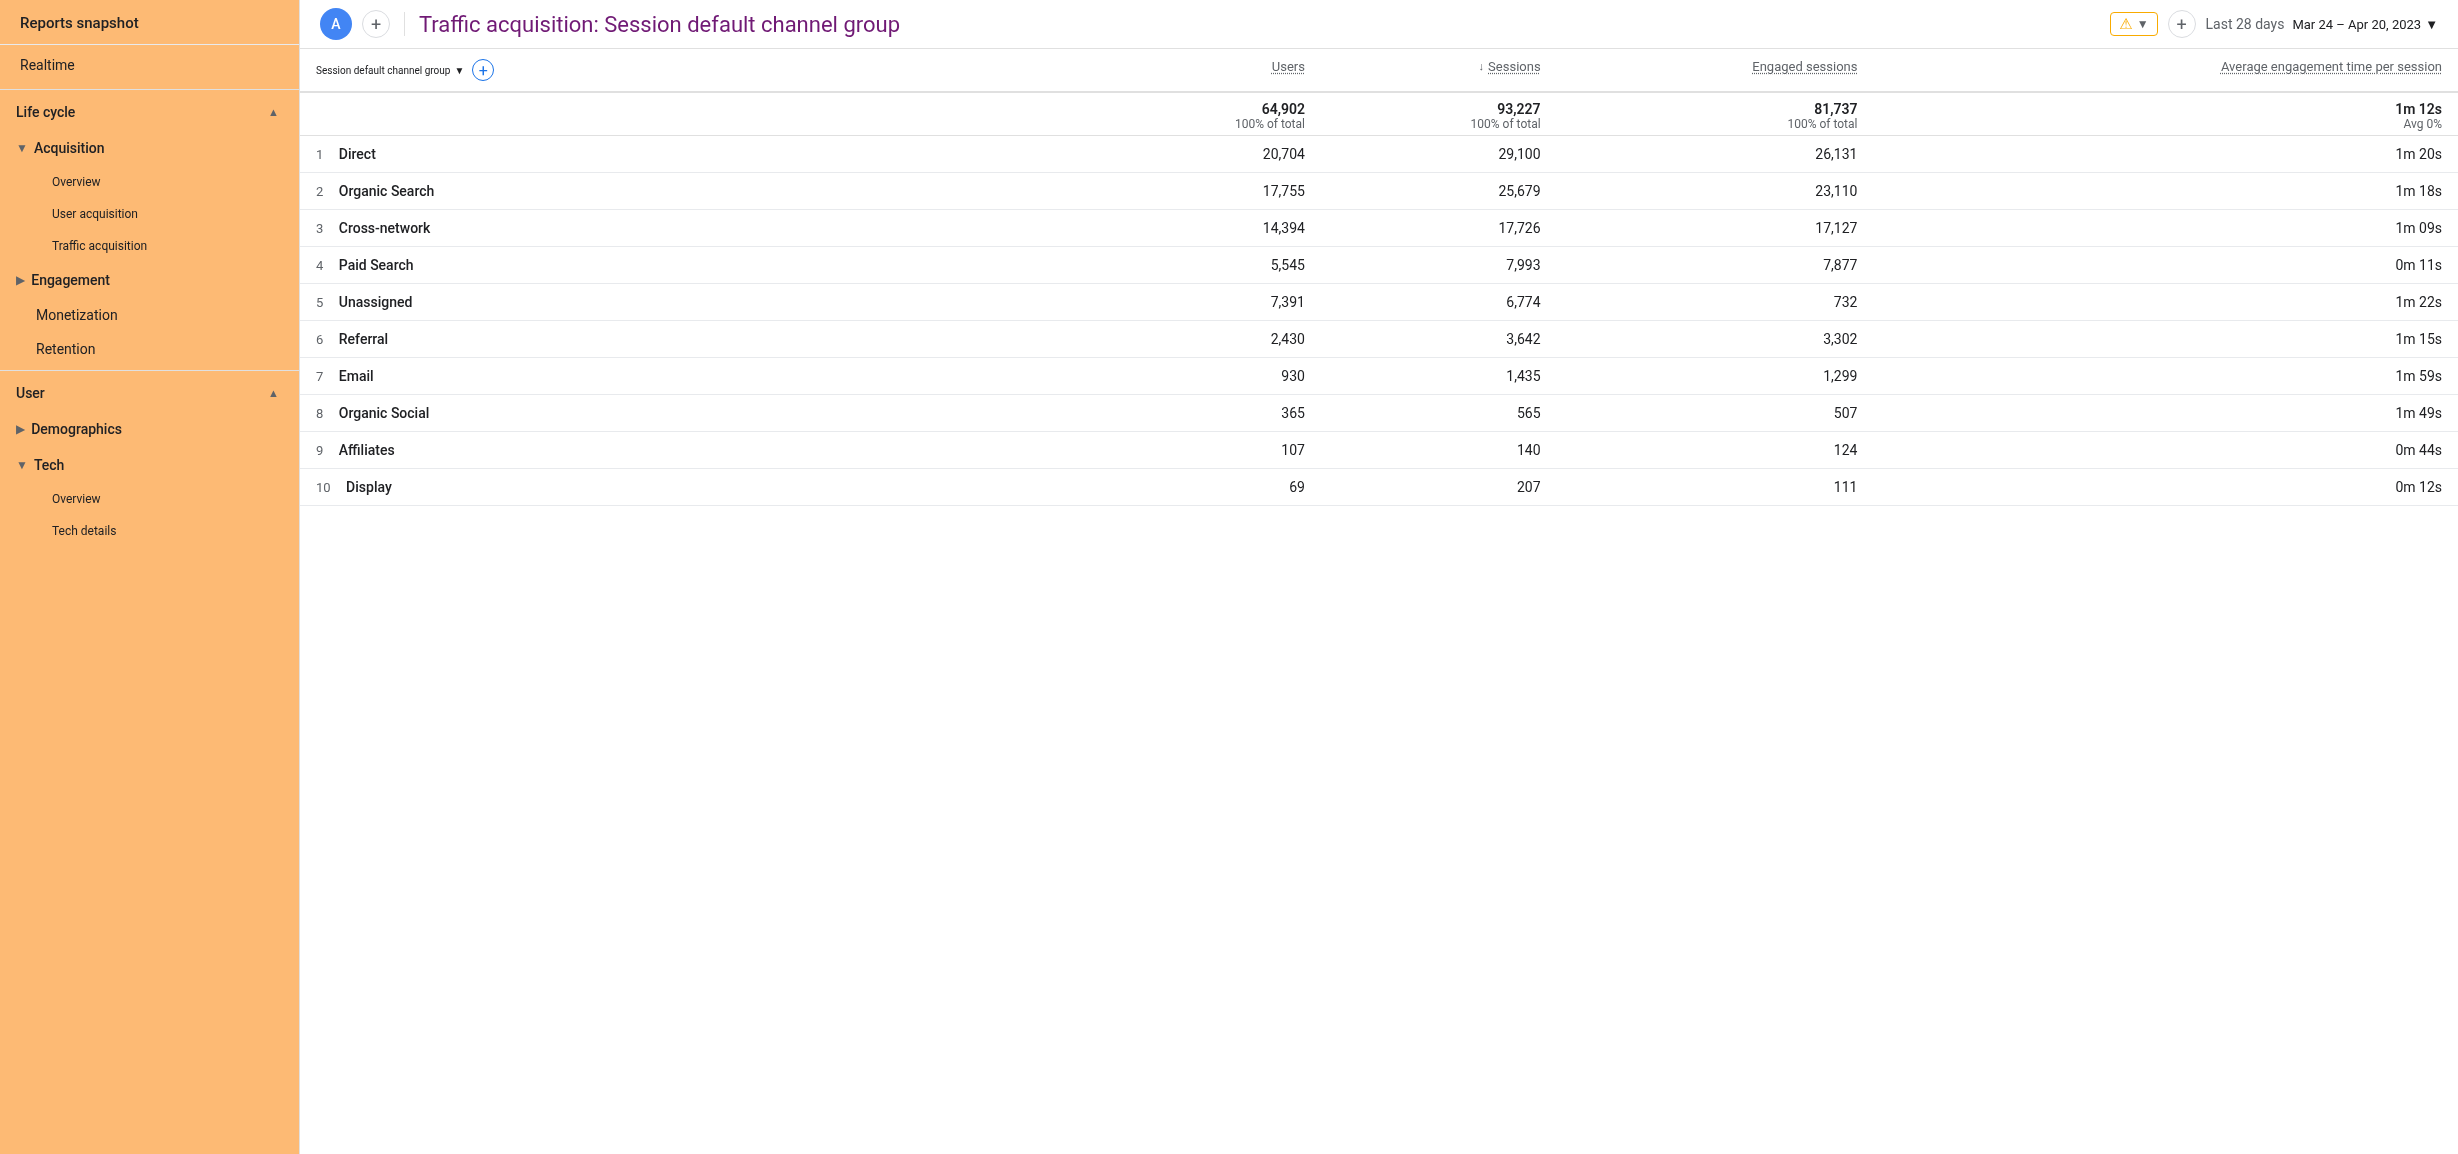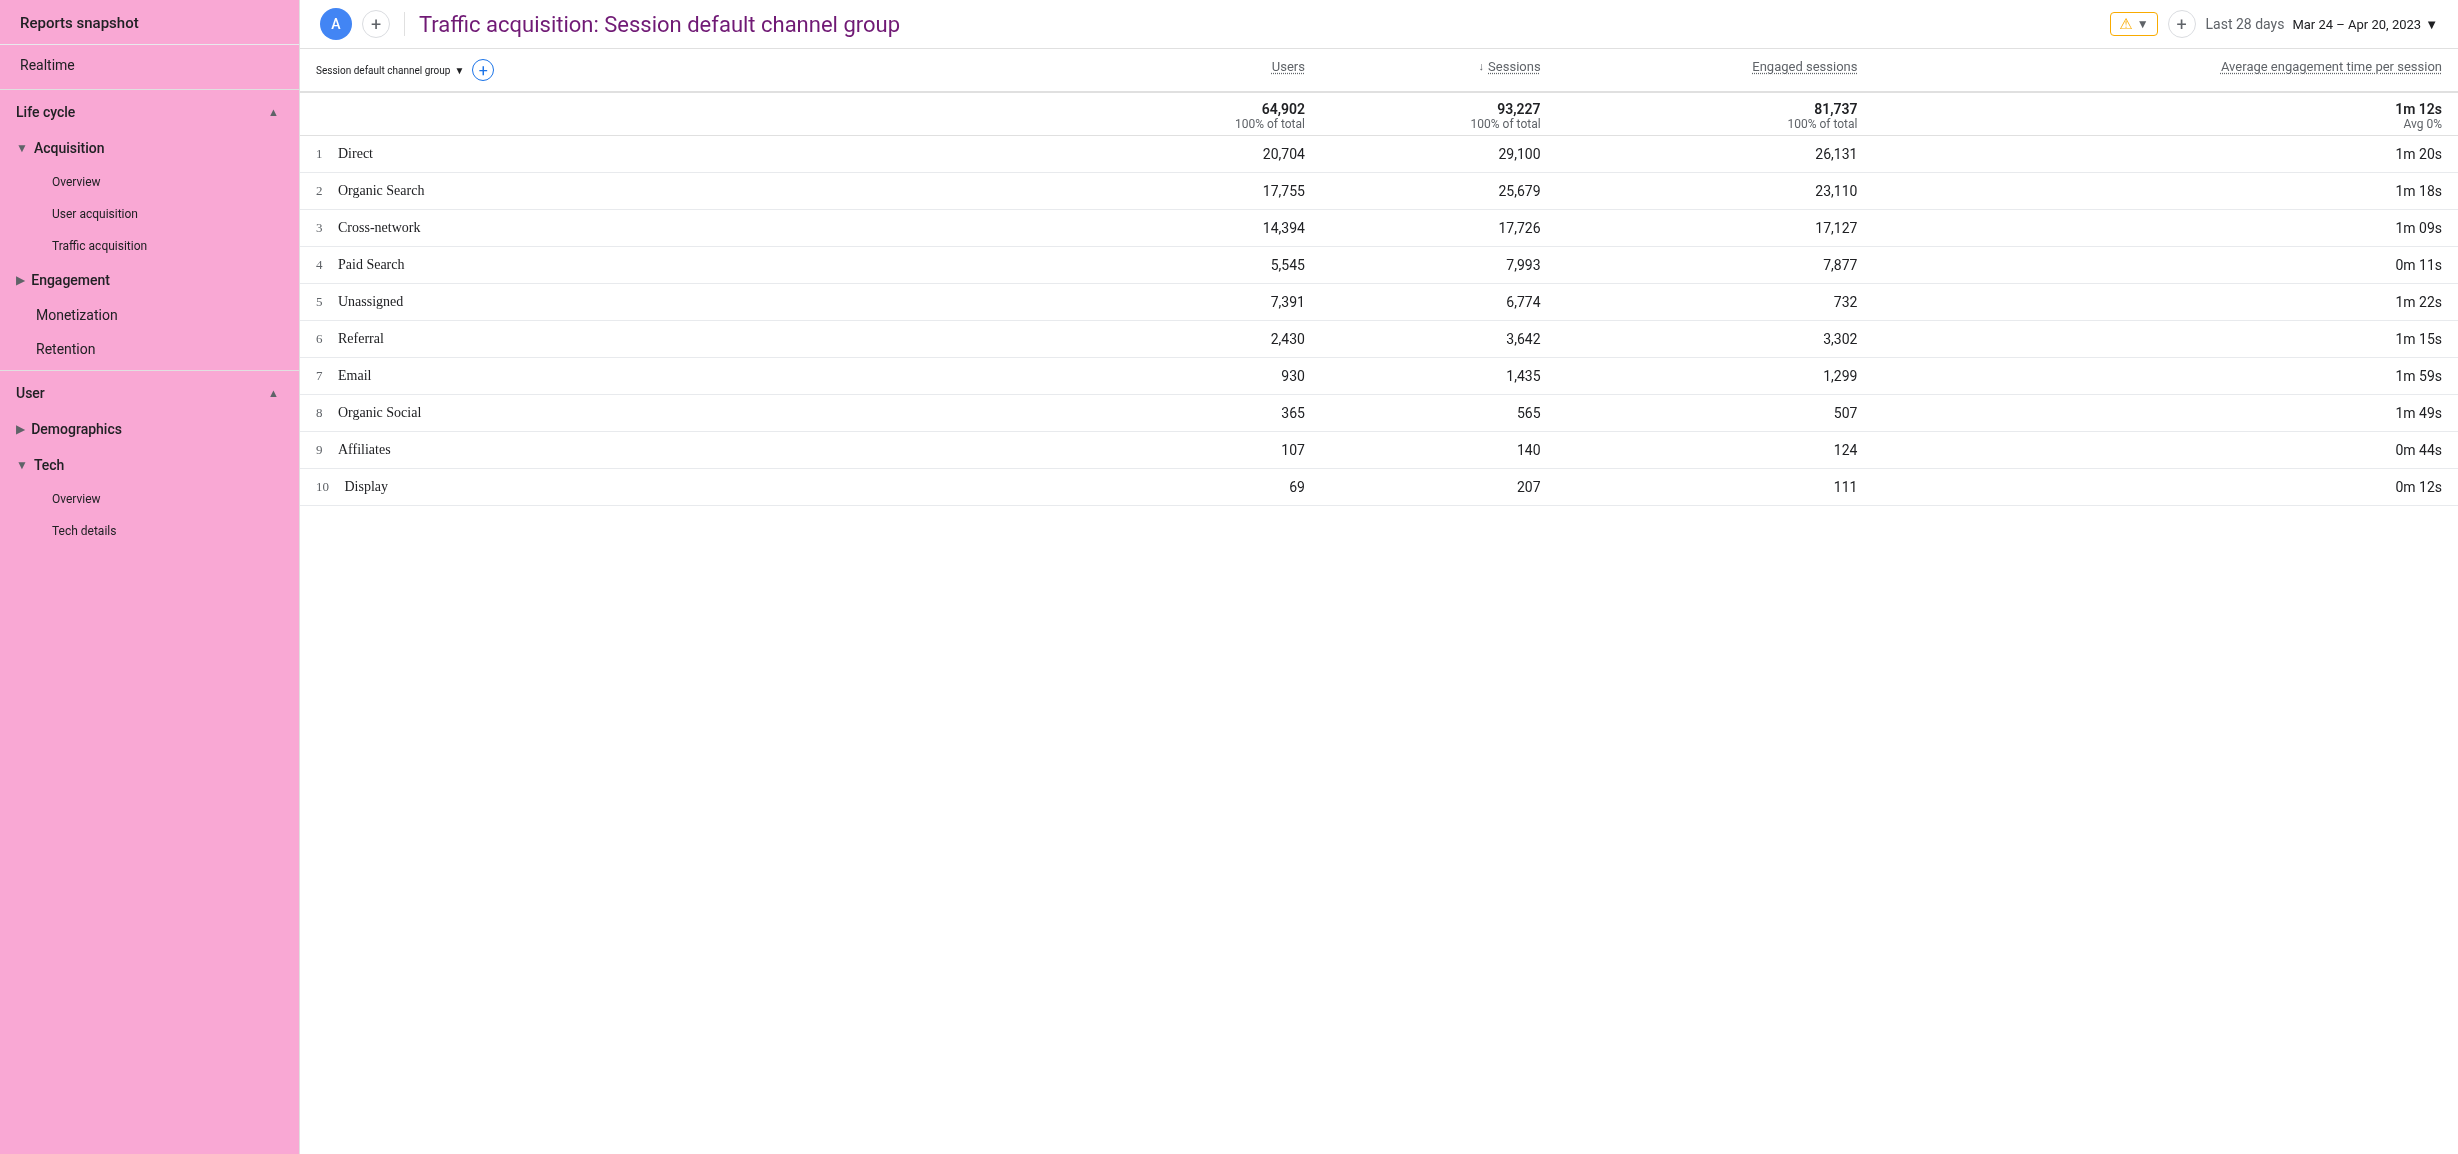--- a/index.html
+++ b/index.html
@@ -2,21 +2,21 @@
 <html><head>
   <meta charset="utf-8">
   <style>
     * { box-sizing: border-box; margin: 0; padding: 0; }
     body { font-family: 'Google Sans', Roboto, Arial, sans-serif; font-size: 14px; background: #fff; color: #202124; display: flex; height: 100vh; overflow: hidden; }
 
     
     .sidebar {
       width: 300px;
       min-width: 300px;
-      background: #f9a8d4;
+      background: #fdba74;
       border-right: 1px solid #e0e0e0;
       overflow-y: auto;
       padding-bottom: 20px;
     }
     .sidebar-reports-snapshot {
       padding: 14px 20px 12px 20px;
       font-size: 15px;
       font-weight: 500;
       color: #202124;
       border-bottom: 1px solid #e8eaed;
@@ -177,21 +177,21 @@
     }
     tbody tr {
       border-bottom: 1px solid #e8eaed;
     }
     td {
       padding: 10px 16px;
       text-align: right;
       font-size: 14px;
       color: #202124;
     }
-    td.left-align { text-align: left; font-family: Liberation Serif, serif; }
+    td.left-align { text-align: left; }
     .col-channel {
       display: flex;
       align-items: center;
       gap: 8px;
     }
     .plus-btn {
       width: 22px; height: 22px;
       border-radius: 50%;
       border: 1px solid #1a73e8;
       background: #fff;

